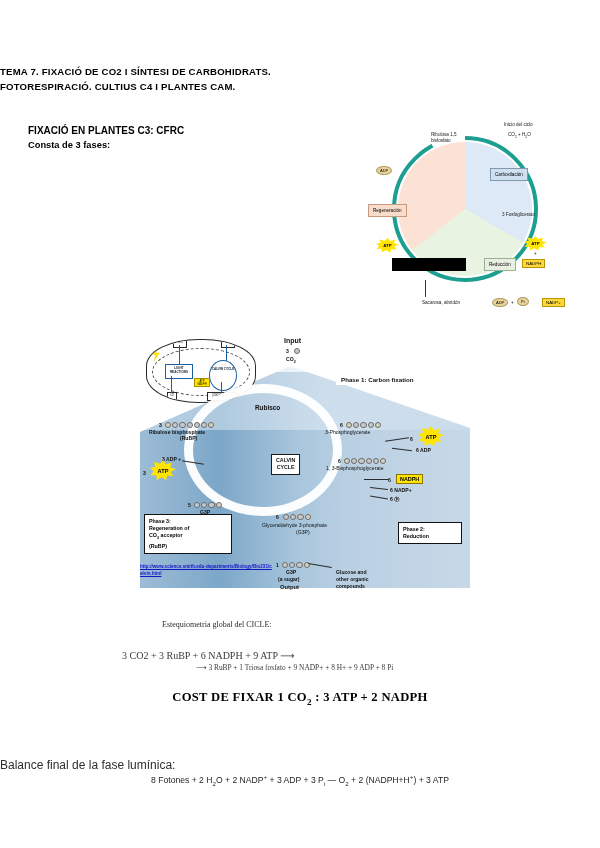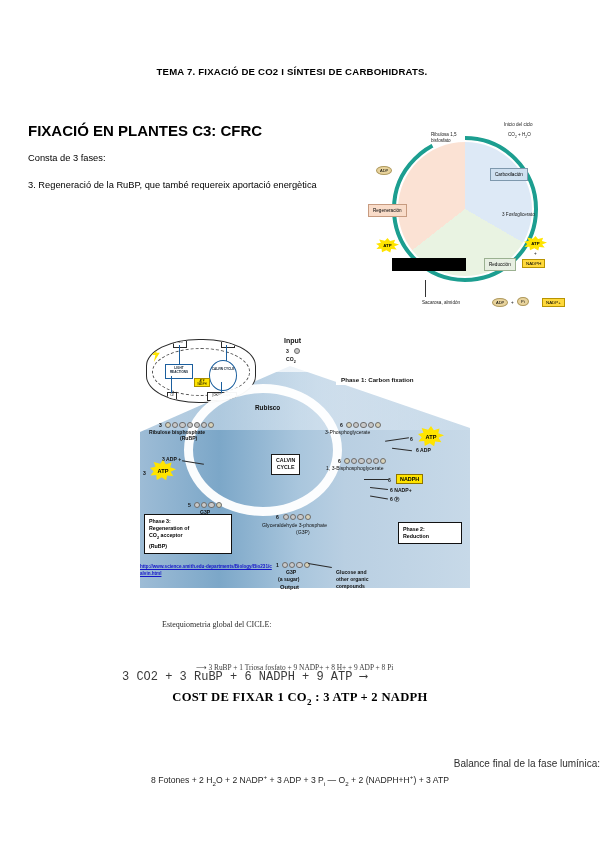--- a/index.html
+++ b/index.html
@@ -2,27 +2,27 @@
 <html><head>
 <meta charset="utf-8">
 <style>
   html,body{margin:0;padding:0;background:#ffffff;}
   body{width:600px;height:848px;position:relative;overflow:hidden;
        font-family:"Liberation Sans", sans-serif;color:#000;}
 
   .page{position:absolute;inset:0;background:#fff;}
 
   
-  .title-block{position:absolute;left:0;right:16px;top:64px;text-align:center;}
+  .title-block{position:absolute;left:0;right:16px;top:64px;}
   .title-line{font-weight:bold;font-size:9.6px;letter-spacing:.2px;line-height:15px;}
 
   
   .textcol{position:absolute;left:28px;top:124px;width:310px;font-size:9.3px;line-height:14.5px;}
-  .heading{font-weight:bold;font-size:15px;line-height:13.5px;}
-  .para{margin-top:13px;text-align:justify;}
+  .heading{font-weight:bold;font-size:10px;line-height:13.5px;}
+  .para{text-align:justify;font-weight:bold;}
 
   
   .fig1{position:absolute;left:374px;top:120px;width:222px;height:200px;}
   .ring-wrap{position:absolute;left:18px;top:16px;width:146px;height:146px;}
   .ring-sectors{position:absolute;inset:6px;border-radius:50%;
      background:conic-gradient(from 0deg,
         #dde9f6 0deg 120deg,
         #e9f3e2 120deg 232deg,
         #fbe2d4 232deg 360deg);}
   .ring-band{position:absolute;inset:0;border-radius:50%;
@@ -86,43 +86,43 @@
   .thin{position:absolute;background:#2a2a2a;height:.8px;}
   .phasebox{position:absolute;background:#fff;border:.9px solid #111;padding:3px 4px;
      font-size:5.3px;font-weight:bold;line-height:7.2px;}
   .url{position:absolute;left:0px;top:227px;width:132px;font-size:4.6px;line-height:7px;
        color:#1515c8;text-decoration:underline;word-break:break-all;font-weight:bold;}
 
   
   .eqwrap{position:absolute;left:0;right:0;top:606px;}
   .eq-title{position:absolute;left:162px;top:14px;font-family:"Liberation Serif",serif;
        font-size:8px;color:#2b2b2b;}
-  .eq-1{position:absolute;left:122px;top:44px;font-family:Liberation Mono, monospace;
-       font-size:12px;color:#3a3a3a;white-space:nowrap;margin-top:19px;}
+  .eq-1{position:absolute;left:122px;top:44px;font-family:Liberation Serif, serif;
+       font-size:10px;color:#3a3a3a;white-space:nowrap;}
   .eq-2{position:absolute;left:196px;top:57px;font-family:"Liberation Serif",serif;
        font-size:7.4px;color:#3a3a3a;white-space:nowrap;}
   .eq-cost{position:absolute;left:0;right:0;top:84px;text-align:center;
        font-family:"Liberation Serif",serif;font-weight:bold;font-size:12.6px;letter-spacing:.3px;}
-  .bal-title{position:absolute;left:0;right:0;top:152px;text-align:right;font-size:10px;color:#2e2e2e;}
+  .bal-title{position:absolute;left:0;right:0;top:152px;text-align:left;font-size:12px;color:#2e2e2e;}
   .bal-eq{position:absolute;left:0;right:0;top:167px;text-align:center;font-size:8.6px;color:#1e1e1e;}
   sub{font-size:.72em;} sup{font-size:.72em;}
 </style>
 </head>
 <body>
 
 <div class="page">
 
   <div class="title-block">
     <div class="title-line">TEMA 7. FIXACIÓ DE CO2 I SÍNTESI DE CARBOHIDRATS.</div>
+    <div class="title-line">FOTORESPIRACIÓ. CULTIUS C4 I PLANTES CAM.</div>
   </div>
 
   <div class="textcol">
     <div class="heading">FIXACIÓ EN PLANTES C3: CFRC</div>
     <div class="para">Consta de 3 fases:</div>
-    <div class="para">3. Regeneració de la RuBP, que també requereix aportació energètica</div>
   </div>
 
   <div class="fig1">
 
     <div class="ring-wrap">
       <div class="ring-sectors"></div>
       <div class="ring-band"></div>
     </div>
 
     <div class="f1lab" style="left:130px;top:2px;">Inicio del ciclo</div>

